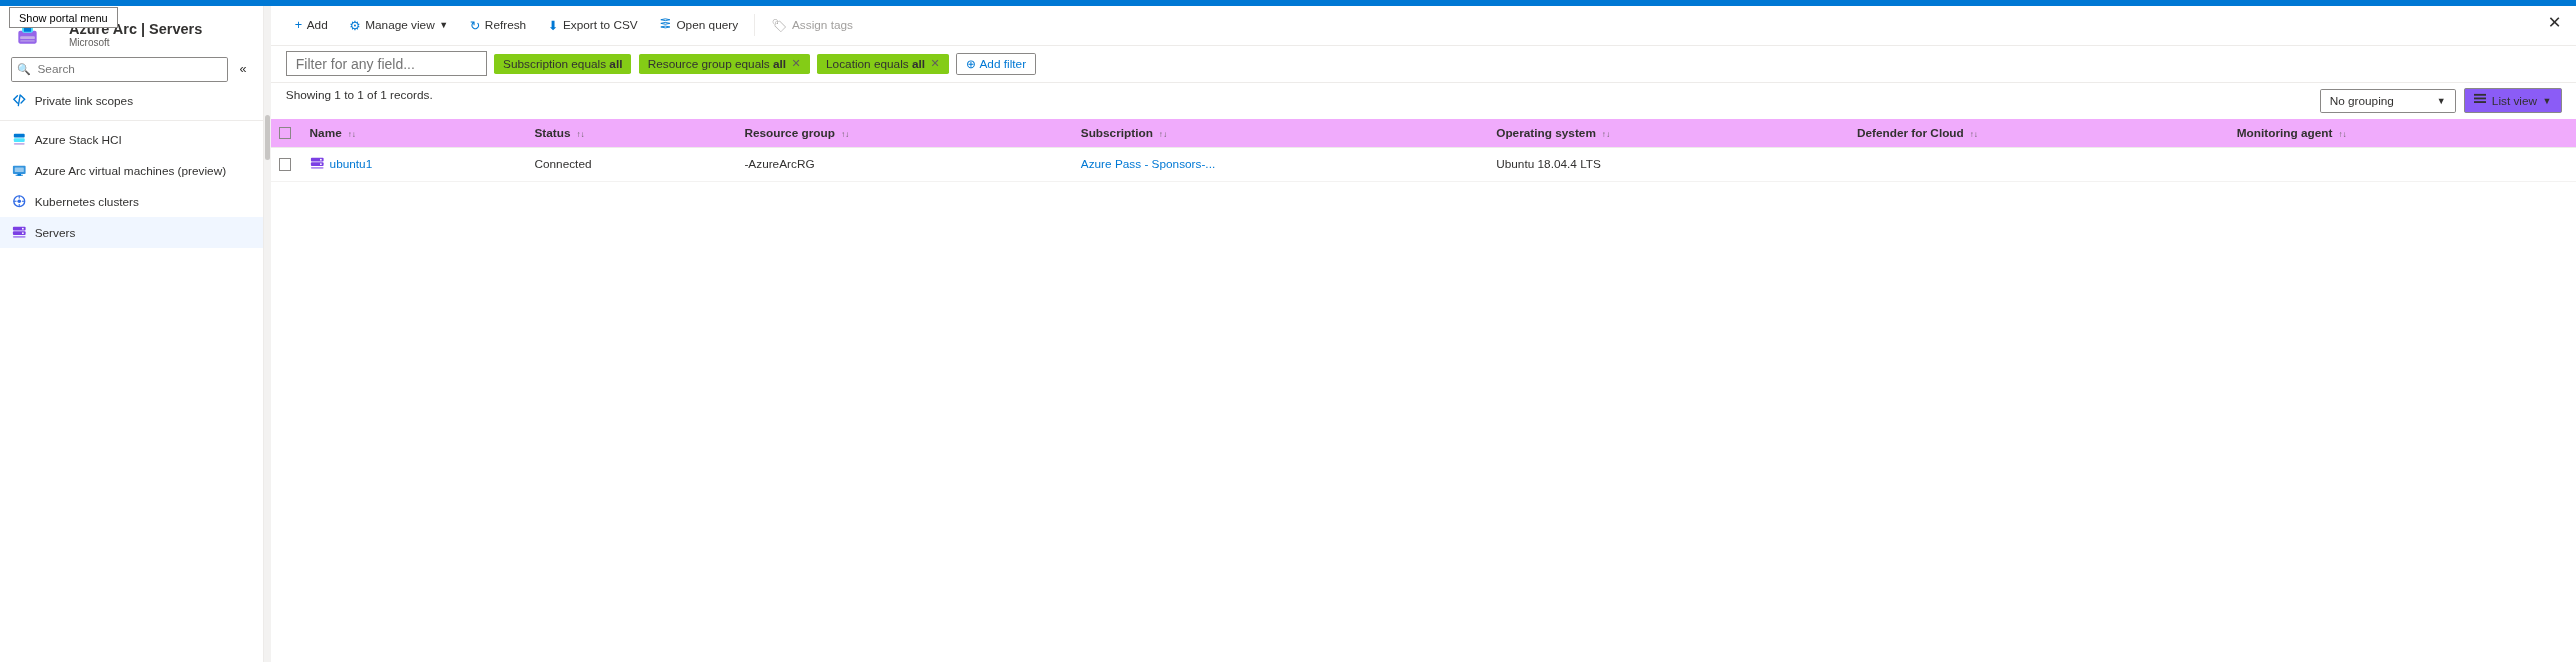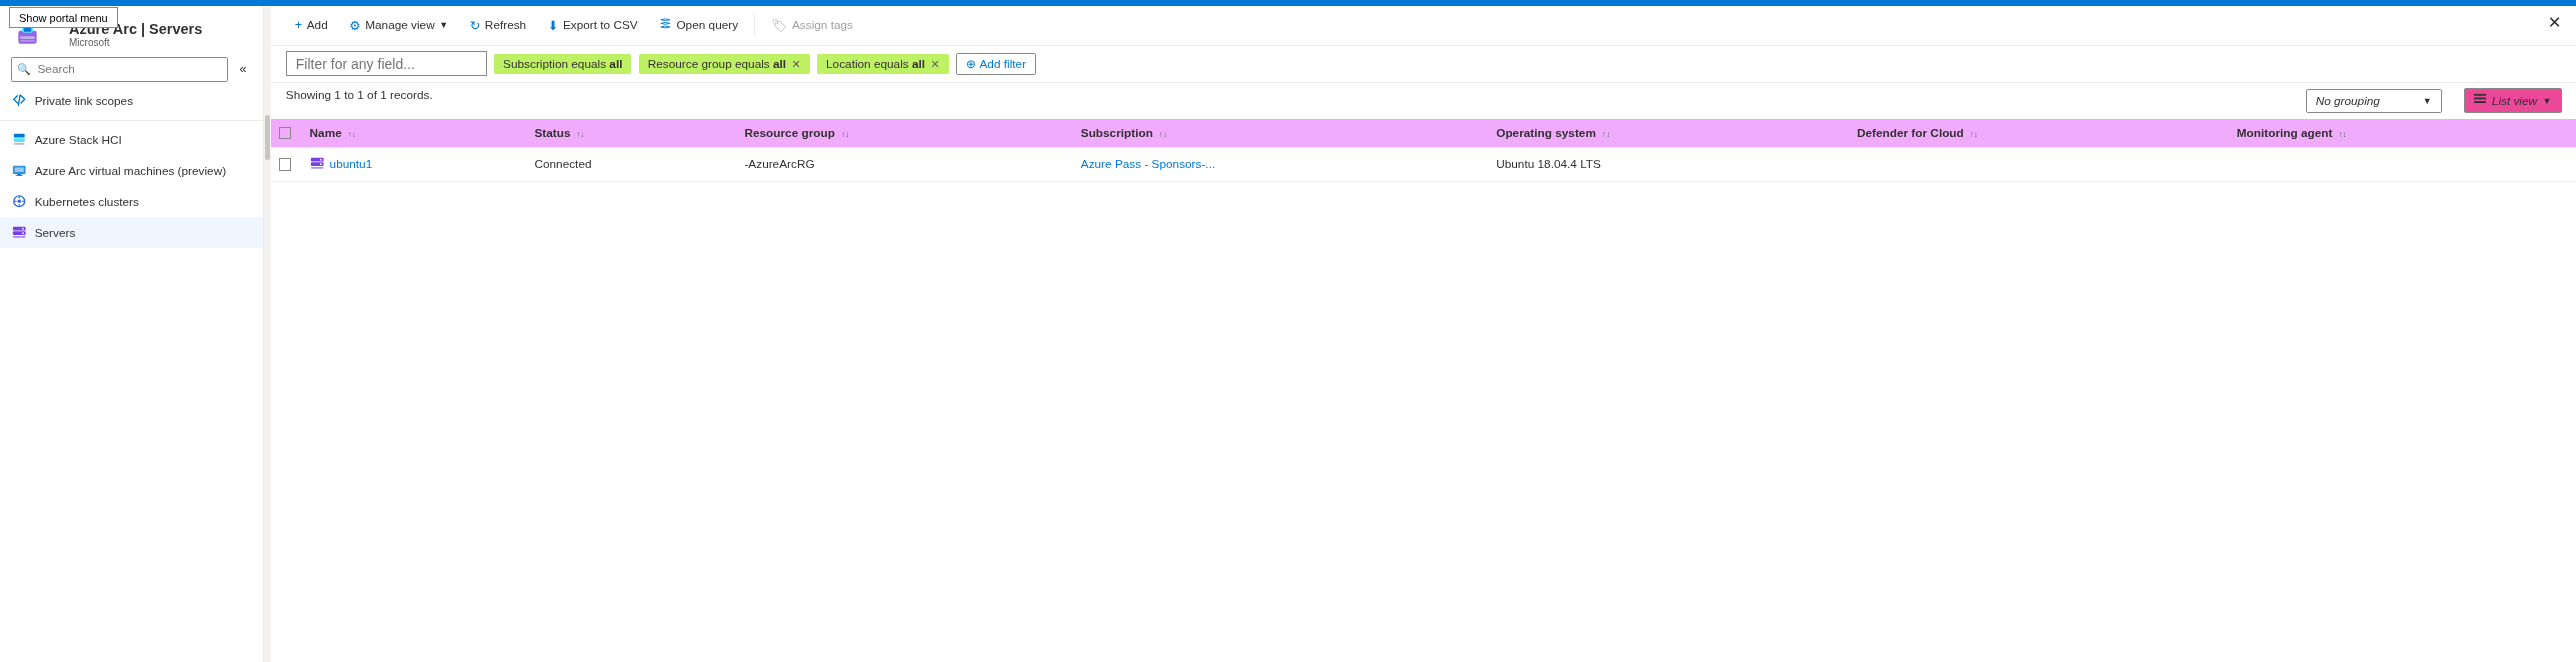--- a/index.html
+++ b/index.html
@@ -224,24 +224,24 @@
       padding: 3.6px 9px;
       border: 0.9px solid #8a8886;
       border-radius: 0;
       font-size: 14px;
       color: #a19f9d;
       min-width: 164px;
     }
 
     .filter-tag {
       display: flex;
-      align-items: flex-end;
+      align-items: flex-start;
       gap: 3.6px;
       padding: 2.7px 9px;
-      background: #bef264;
+      background: #84cc16;
       border-radius: 1.8px;
       font-size: 11.8px;
       color: #323130;
     }
 
     .filter-tag .close-btn {
       cursor: pointer;
       color: #605e5c;
       font-size: 11px;
       margin-left: 1.8px;
@@ -267,22 +267,21 @@
     }
 
     .results-text {
       font-size: 11.8px;
       color: #323130;
     }
 
     .view-controls {
       display: flex;
       align-items: center;
-      gap: 22px;
-      font-style: italic;
+      gap: 8px;
     }
 
     .grouping-dropdown {
       display: flex;
       align-items: center;
       gap: 5.5px;
       padding: 3.6px 9px;
       border: 0.9px solid #8a8886;
       border-radius: 1.8px;
       background: white;
@@ -292,21 +291,21 @@
       justify-content: space-between;
     }
 
     .list-view-btn {
       display: flex;
       align-items: center;
       gap: 5.5px;
       padding: 3.6px 9px;
       border: 0.9px solid #8a8886;
       border-radius: 1.8px;
-      background: #ec4899;
+      background: #8b5cf6;
       cursor: pointer;
       font-size: 11.8px;
     }
 
     
     .data-table {
       width: 100%;
       border-collapse: collapse;
       flex: 1;
     }

